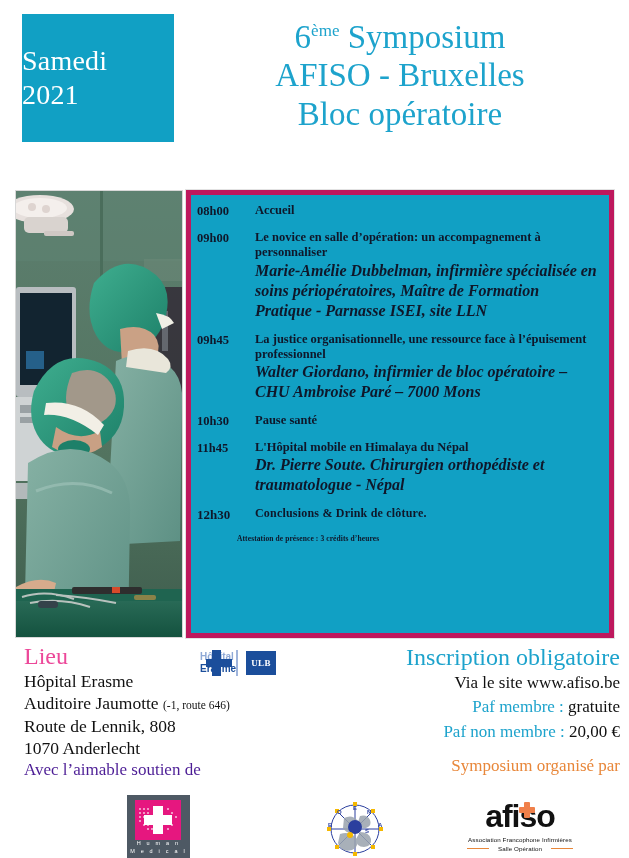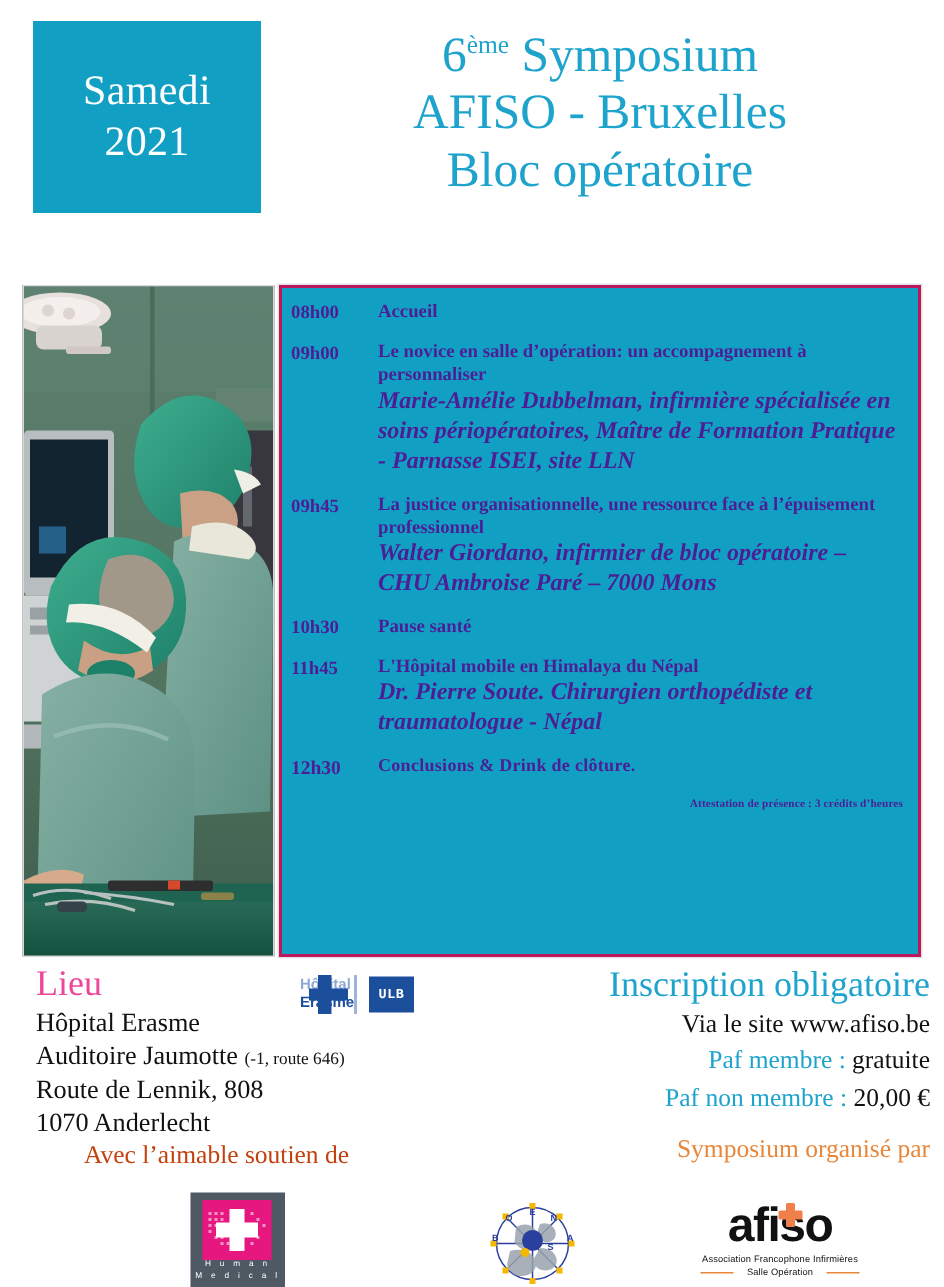--- a/index.html
+++ b/index.html
@@ -23,21 +23,21 @@
     width: 629px; height: 180px;
   }
   #date-block {
     position: absolute;
     left: 22px; top: 14px;
     width: 152px; height: 128px;
     background: #11A0C4;
     color: #ffffff;
     display: flex;
     flex-direction: column;
-    align-items: center;
+    align-items: flex-start;
     justify-content: center;
     line-height: 1.22;
   }
   #date-block .dl {
     font-size: 28px;
     letter-spacing: .2px;
     white-space: nowrap;
   }
   #title-block {
     position: absolute;
@@ -69,23 +69,23 @@
   }
   #photo svg { display: block; }
 
   
   #schedule {
     position: absolute;
     left: 186px; top: 190px;
     width: 428px; height: 448px;
     background: #11A0C4;
     box-sizing: border-box;
-    border: 2px solid #be185d;
+    border: 5px solid #be185d;
     outline: 1px solid #e2e2e2;
-    color: #4c1d95;
+    color: #0f172a;
     padding: 8px 10px 4px 6px;
   }
   .slot {
     display: flex;
     margin-bottom: 11px;
   }
   .slot .time {
     width: 58px;
     flex: 0 0 58px;
     font-size: 12.5px;
@@ -100,21 +100,21 @@
   }
   .slot .speaker {
     font-size: 16px;
     font-weight: bold;
     font-style: italic;
     line-height: 1.25;
   }
   .slot.last .time { font-size: 13px; }
   .slot.last .topic { font-size: 12px; letter-spacing: .2px; }
   #attestation {
-    text-align: right;
+    text-align: left;
     font-size: 7.5px;
     font-weight: bold;
     margin-top: 2px;
     margin-left: 40px;
     letter-spacing: .1px;
   }
 
   
   #lieu {
     position: absolute;
@@ -131,24 +131,23 @@
     font-size: 17.5px;
     line-height: 1.27;
     color: #111;
     white-space: nowrap;
   }
   #lieu .addr .small {
     font-size: 11.5px;
   }
   #lieu .soutien {
     font-size: 17px;
-    color: #c2410c;
+    color: #4c1d95;
     margin-top: 1px;
     white-space: nowrap;
-    margin-left: 32px;
   }
 
   
   #erasme-logo {
     position: absolute;
     left: 160px; top: 648px;
     width: 118px; height: 30px;
   }
   #erasme-logo .ertext {
     position: absolute;
@@ -181,21 +180,21 @@
     left: 76px; top: 2px;
     width: 2px; height: 26px;
     background: #9FB4DB;
   }
   #erasme-logo .ulb {
     position: absolute;
     left: 86px; top: 3px;
     width: 30px; height: 24px;
     background: #1B4E9B;
     color: #ffffff;
-    font-family: Liberation Mono, monospace;
+    font-family: Liberation Serif, serif;
     font-weight: bold;
     font-size: 9px;
     display: flex;
     align-items: center;
     justify-content: center;
     letter-spacing: .4px;
   }
 
   
   #inscription {

